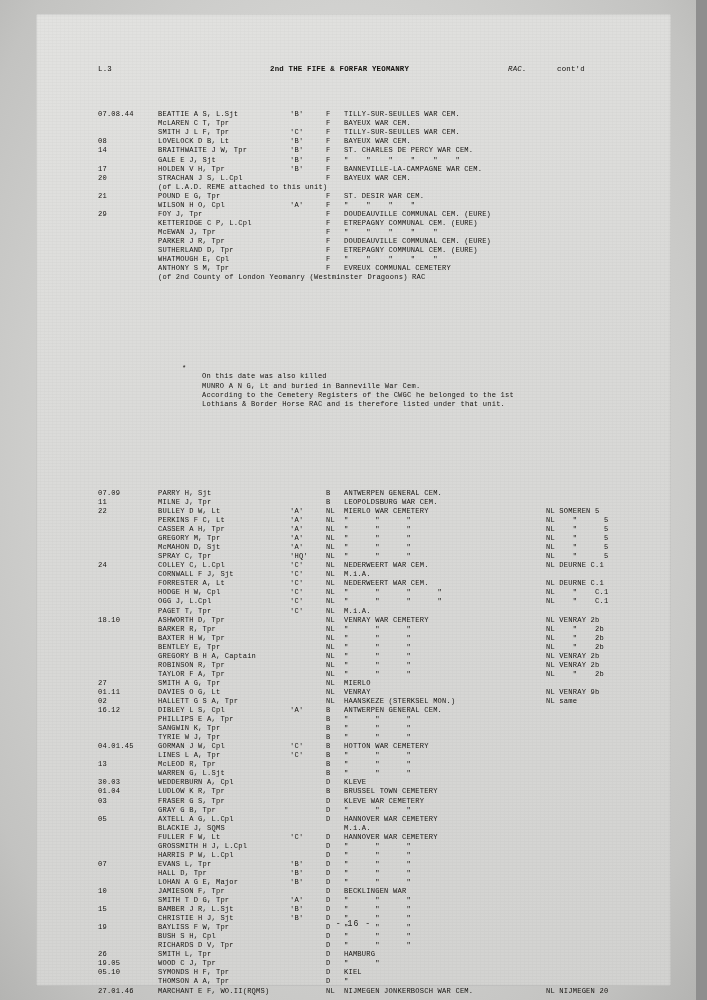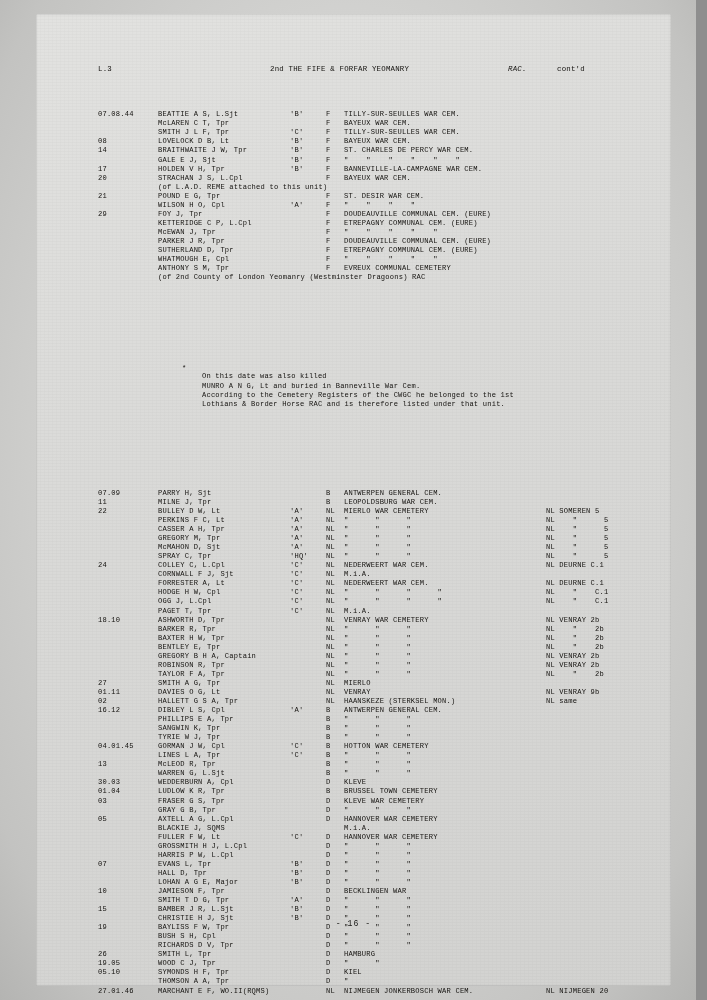--- a/index.html
+++ b/index.html
@@ -41,21 +41,21 @@
     line-height: 9.05px;
     letter-spacing: 0.2px;
     white-space: pre;
   }
   .hdr {
     position: relative;
     height: 18px;
     font-size: 7.4px;
   }
   .hdr .l3 { position: absolute; left: 0; top: 0; }
-  .hdr .mid { position: absolute; left: 172px; top: 0; }
+  .hdr .mid { position: absolute; left: 172px; top: 0; font-weight: bold; }
   .hdr .rac { position: absolute; left: 410px; top: 0; font-style: italic; }
   .hdr .cont { position: absolute; left: 459px; top: 0; }
 
   .rows { position: relative; }
   .row {
     position: relative;
     height: 9.05px;
     white-space: pre;
   }
   .c-date { position: absolute; left: 0;     top: 0; width: 62px; }

